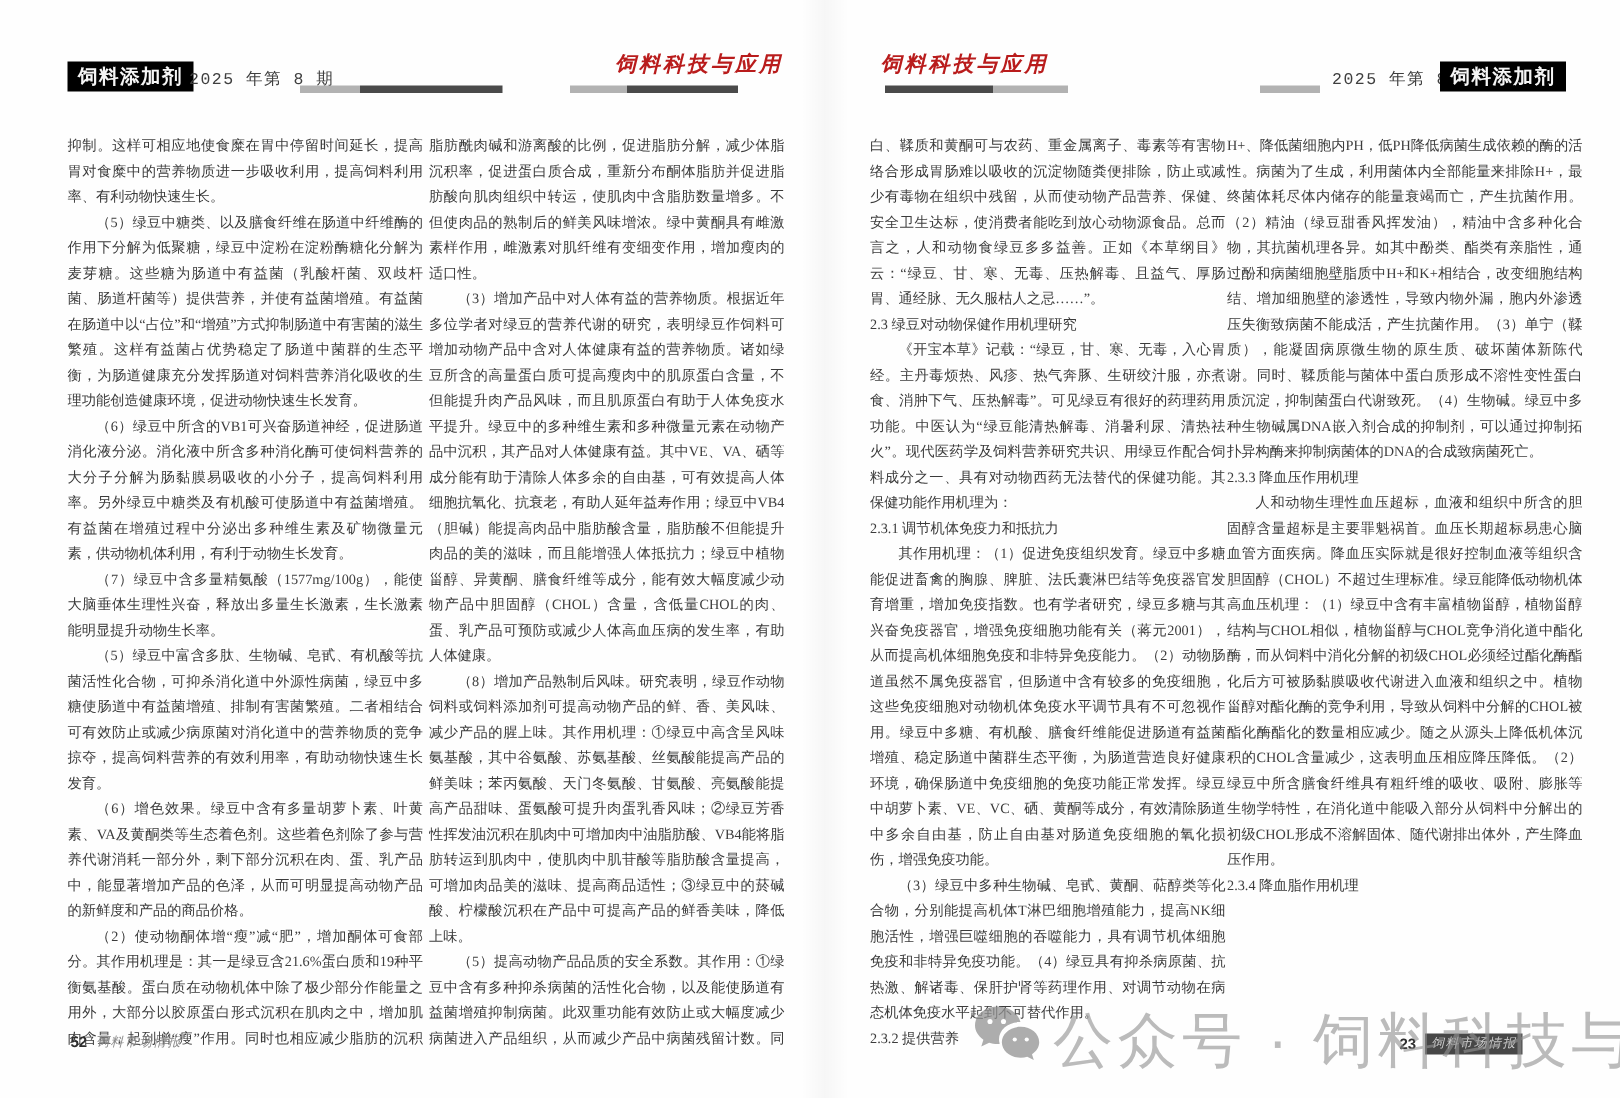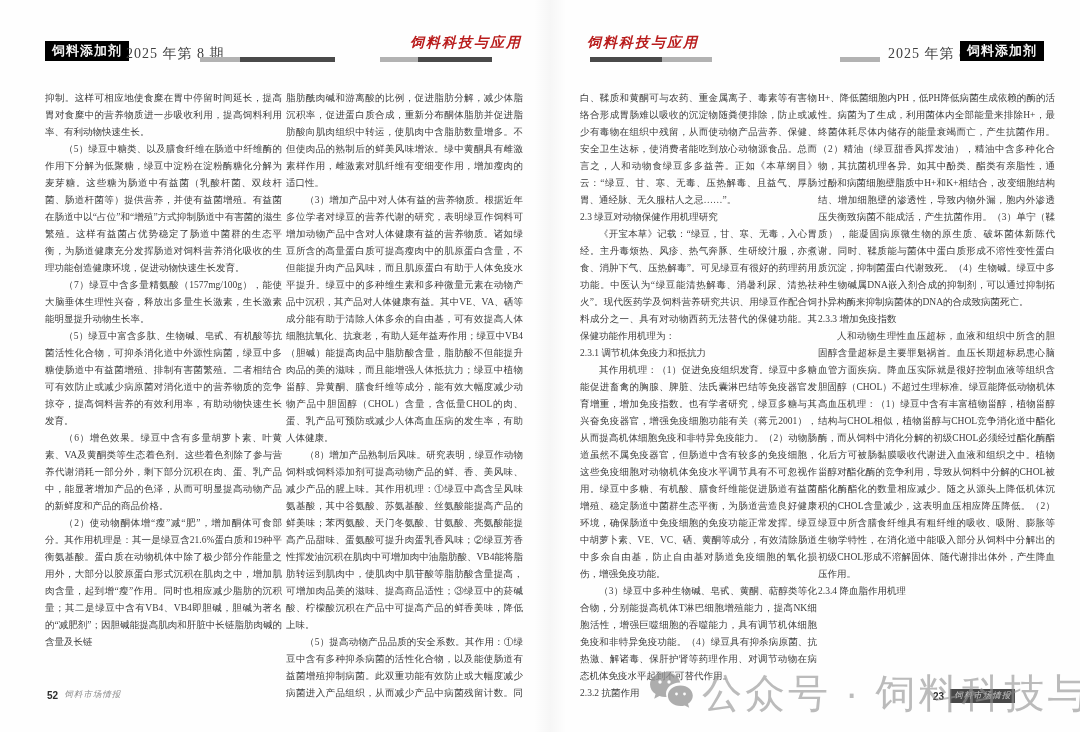--- a/index.html
+++ b/index.html
@@ -2,21 +2,21 @@
 <html><head>
 <meta charset="utf-8">
 <style>
   html,body{margin:0;padding:0;background:#ffffff;}
   .sheet{position:relative;width:1080px;height:732px;background:#fefefe;overflow:hidden;
          font-family:"Liberation Serif","DejaVu Serif",serif;color:#3b3b3b;}
   
   .badge{position:absolute;top:41px;height:20px;line-height:20px;background:#000000;color:#f5f5f5;
          font-weight:bold;font-size:13px;letter-spacing:1px;padding:0 7px;
          font-family:"Liberation Sans","DejaVu Sans",sans-serif;}
-  .issue{position:absolute;top:45px;font-size:14px;color:#3f3f3f;letter-spacing:1px;}
+  .issue{position:absolute;top:45px;font-size:11px;color:#3f3f3f;letter-spacing:1px;font-family:Liberation Mono, monospace;}
   .logo-script{position:absolute;top:34px;font-size:14px;font-weight:bold;font-style:italic;
                color:#b91c1c;letter-spacing:2px;font-family:"Liberation Serif",serif;}
   .bar{position:absolute;top:57px;height:5px;}
   .bar-light{background:#b2b2b2;}
   .bar-dark{background:#4a4a4a;}
   
   .col{position:absolute;top:90px;width:237px;height:612px;overflow:hidden;
        text-align:justify;font-size:9.5px;line-height:17px;}
   .para{margin:0;text-indent:2em;}
   .para.noindent{text-indent:0;}
@@ -55,43 +55,44 @@
 
   <div class="bar bar-light" style="left:840px;width:40px"></div>
   <div class="issue" style="left:888px">2025 年第 8 期</div>
   <div class="badge" style="left:960px">饲料添加剂</div>
 
   <div class="gutter"></div>
 
   <div class="col" style="left:45px">
       <p class="para noindent">抑制。这样可相应地使食糜在胃中停留时间延长，提高胃对食糜中的营养物质进一步吸收利用，提高饲料利用率、有利动物快速生长。</p>
       <p class="para">（5）绿豆中糖类、以及膳食纤维在肠道中纤维酶的作用下分解为低聚糖，绿豆中淀粉在淀粉酶糖化分解为麦芽糖。这些糖为肠道中有益菌（乳酸杆菌、双歧杆菌、肠道杆菌等）提供营养，并使有益菌增殖。有益菌在肠道中以“占位”和“增殖”方式抑制肠道中有害菌的滋生繁殖。这样有益菌占优势稳定了肠道中菌群的生态平衡，为肠道健康充分发挥肠道对饲料营养消化吸收的生理功能创造健康环境，促进动物快速生长发育。</p>
+      <p class="para">（6）绿豆中所含的VB1可兴奋肠道神经，促进肠道消化液分泌。消化液中所含多种消化酶可使饲料营养的大分子分解为肠黏膜易吸收的小分子，提高饲料利用率。另外绿豆中糖类及有机酸可使肠道中有益菌增殖。有益菌在增殖过程中分泌出多种维生素及矿物微量元素，供动物机体利用，有利于动物生长发育。</p>
       <p class="para">（7）绿豆中含多量精氨酸（1577mg/100g），能使大脑垂体生理性兴奋，释放出多量生长激素，生长激素能明显提升动物生长率。</p>
       <p class="para">（5）绿豆中富含多肽、生物碱、皂甙、有机酸等抗菌活性化合物，可抑杀消化道中外源性病菌，绿豆中多糖使肠道中有益菌增殖、排制有害菌繁殖。二者相结合可有效防止或减少病原菌对消化道中的营养物质的竞争掠夺，提高饲料营养的有效利用率，有助动物快速生长发育。</p>
       <p class="para">（6）增色效果。绿豆中含有多量胡萝卜素、叶黄素、VA及黄酮类等生态着色剂。这些着色剂除了参与营养代谢消耗一部分外，剩下部分沉积在肉、蛋、乳产品中，能显著增加产品的色泽，从而可明显提高动物产品的新鲜度和产品的商品价格。</p>
       <p class="para">（2）使动物酮体增“瘦”减“肥”，增加酮体可食部分。其作用机理是：其一是绿豆含21.6%蛋白质和19种平衡氨基酸。蛋白质在动物机体中除了极少部分作能量之用外，大部分以胶原蛋白形式沉积在肌肉之中，增加肌肉含量，起到增“瘦”作用。同时也相应减少脂肪的沉积量；其二是绿豆中含有VB4、VB4即胆碱，胆碱为著名的“减肥剂”；因胆碱能提高肌肉和肝脏中长链脂肪肉碱的含量及长链</p>
     </div>
   <div class="col" style="left:286px">
       <p class="para noindent">脂肪酰肉碱和游离酸的比例，促进脂肪分解，减少体脂沉积率，促进蛋白质合成，重新分布酮体脂肪并促进脂肪酸向肌肉组织中转运，使肌肉中含脂肪数量增多。不但使肉品的熟制后的鲜美风味增浓。绿中黄酮具有雌激素样作用，雌激素对肌纤维有变细变作用，增加瘦肉的适口性。</p>
       <p class="para">（3）增加产品中对人体有益的营养物质。根据近年多位学者对绿豆的营养代谢的研究，表明绿豆作饲料可增加动物产品中含对人体健康有益的营养物质。诸如绿豆所含的高量蛋白质可提高瘦肉中的肌原蛋白含量，不但能提升肉产品风味，而且肌原蛋白有助于人体免疫水平提升。绿豆中的多种维生素和多种微量元素在动物产品中沉积，其产品对人体健康有益。其中VE、VA、硒等成分能有助于清除人体多余的自由基，可有效提高人体细胞抗氧化、抗衰老，有助人延年益寿作用；绿豆中VB4（胆碱）能提高肉品中脂肪酸含量，脂肪酸不但能提升肉品的美的滋味，而且能增强人体抵抗力；绿豆中植物甾醇、异黄酮、膳食纤维等成分，能有效大幅度减少动物产品中胆固醇（CHOL）含量，含低量CHOL的肉、蛋、乳产品可预防或减少人体高血压病的发生率，有助人体健康。</p>
       <p class="para">（8）增加产品熟制后风味。研究表明，绿豆作动物饲料或饲料添加剂可提高动物产品的鲜、香、美风味、减少产品的腥上味。其作用机理：①绿豆中高含呈风味氨基酸，其中谷氨酸、苏氨基酸、丝氨酸能提高产品的鲜美味；苯丙氨酸、天门冬氨酸、甘氨酸、亮氨酸能提高产品甜味、蛋氨酸可提升肉蛋乳香风味；②绿豆芳香性挥发油沉积在肌肉中可增加肉中油脂肪酸、VB4能将脂肪转运到肌肉中，使肌肉中肌苷酸等脂肪酸含量提高，可增加肉品美的滋味、提高商品适性；③绿豆中的菸碱酸、柠檬酸沉积在产品中可提高产品的鲜香美味，降低上味。</p>
       <p class="para">（5）提高动物产品品质的安全系数。其作用：①绿豆中含有多种抑杀病菌的活性化合物，以及能使肠道有益菌增殖抑制病菌。此双重功能有效防止或大幅度减少病菌进入产品组织，从而减少产品中病菌残留计数。同时绿豆可替代大部分抗生素，这相应防止动物产品中抗生素的残留量；②绿豆中含有多种有机常量和微量矿物元素，一般动物饲料中常有无机矿物元素可杜绝有害重金属（镉、汞、砷等）在产品中残留；③绿豆中所含具有散状绿豆蛋</p>
     </div>
   <div class="col" style="left:580px">
       <p class="para noindent">白、鞣质和黄酮可与农药、重金属离子、毒素等有害物络合形成胃肠难以吸收的沉淀物随粪便排除，防止或减少有毒物在组织中残留，从而使动物产品营养、保健、安全卫生达标，使消费者能吃到放心动物源食品。总而言之，人和动物食绿豆多多益善。正如《本草纲目》云：“绿豆、甘、寒、无毒、压热解毒、且益气、厚肠胃、通经脉、无久服枯人之忌……”。</p>
       <p class="para heading noindent">2.3 绿豆对动物保健作用机理研究</p>
       <p class="para">《开宝本草》记载：“绿豆，甘、寒、无毒，入心胃经。主丹毒烦热、风疹、热气奔豚、生研绞汁服，亦煮食、消肿下气、压热解毒”。可见绿豆有很好的药理药用功能。中医认为“绿豆能清热解毒、消暑利尿、清热祛火”。现代医药学及饲料营养研究共识、用绿豆作配合饲料成分之一、具有对动物西药无法替代的保健功能。其保健功能作用机理为：</p>
       <p class="para heading noindent">2.3.1 调节机体免疫力和抵抗力</p>
       <p class="para">其作用机理：（1）促进免疫组织发育。绿豆中多糖能促进畜禽的胸腺、脾脏、法氏囊淋巴结等免疫器官发育增重，增加免疫指数。也有学者研究，绿豆多糖与其兴奋免疫器官，增强免疫细胞功能有关（蒋元2001），从而提高机体细胞免疫和非特异免疫能力。（2）动物肠道虽然不属免疫器官，但肠道中含有较多的免疫细胞，这些免疫细胞对动物机体免疫水平调节具有不可忽视作用。绿豆中多糖、有机酸、膳食纤维能促进肠道有益菌增殖、稳定肠道中菌群生态平衡，为肠道营造良好健康环境，确保肠道中免疫细胞的免疫功能正常发挥。绿豆中胡萝卜素、VE、VC、硒、黄酮等成分，有效清除肠道中多余自由基，防止自由基对肠道免疫细胞的氧化损伤，增强免疫功能。</p>
       <p class="para">（3）绿豆中多种生物碱、皂甙、黄酮、萜醇类等化合物，分别能提高机体T淋巴细胞增殖能力，提高NK细胞活性，增强巨噬细胞的吞噬能力，具有调节机体细胞免疫和非特异免疫功能。（4）绿豆具有抑杀病原菌、抗热激、解诸毒、保肝护肾等药理作用、对调节动物在病态机体免疫水平起到不可替代作用。</p>
-      <p class="para heading noindent">2.3.2 抗菌作用</p>
+      <p class="para heading noindent">2.3.2 提供营养</p>
     </div>
   <div class="col" style="left:818px">
       <p class="para noindent">H+、降低菌细胞内PH，低PH降低病菌生成依赖的酶的活性。病菌为了生成，利用菌体内全部能量来排除H+，最终菌体耗尽体内储存的能量衰竭而亡，产生抗菌作用。（2）精油（绿豆甜香风挥发油），精油中含多种化合物，其抗菌机理各异。如其中酚类、酯类有亲脂性，通过酚和病菌细胞壁脂质中H+和K+相结合，改变细胞结构结、增加细胞壁的渗透性，导致内物外漏，胞内外渗透压失衡致病菌不能成活，产生抗菌作用。（3）单宁（鞣质），能凝固病原微生物的原生质、破坏菌体新陈代谢。同时、鞣质能与菌体中蛋白质形成不溶性变性蛋白质沉淀，抑制菌蛋白代谢致死。（4）生物碱。绿豆中多种生物碱属DNA嵌入剂合成的抑制剂，可以通过抑制拓扑异构酶来抑制病菌体的DNA的合成致病菌死亡。</p>
-      <p class="para heading noindent">2.3.3 增加免疫指数</p>
+      <p class="para heading noindent">2.3.3 降血压作用机理</p>
       <p class="para">人和动物生理性血压超标，血液和组织中所含的胆固醇含量超标是主要罪魁祸首。血压长期超标易患心脑血管方面疾病。降血压实际就是很好控制血液等组织含胆固醇（CHOL）不超过生理标准。绿豆能降低动物机体高血压机理：（1）绿豆中含有丰富植物甾醇，植物甾醇结构与CHOL相似，植物甾醇与CHOL竞争消化道中酯化酶，而从饲料中消化分解的初级CHOL必须经过酯化酶酯化后方可被肠黏膜吸收代谢进入血液和组织之中。植物甾醇对酯化酶的竞争利用，导致从饲料中分解的CHOL被酯化酶酯化的数量相应减少。随之从源头上降低机体沉积的CHOL含量减少，这表明血压相应降压降低。（2）绿豆中所含膳食纤维具有粗纤维的吸收、吸附、膨胀等生物学特性，在消化道中能吸入部分从饲料中分解出的初级CHOL形成不溶解固体、随代谢排出体外，产生降血压作用。</p>
       <p class="para heading noindent">2.3.4 降血脂作用机理</p>
     </div>
 
   <div class="footer" style="left:47px">
     <span class="page-num">52</span>
     <span class="footer-label">饲料市场情报</span>
   </div>
   <div class="footer" style="left:933px">
     <span class="page-num">23</span>

